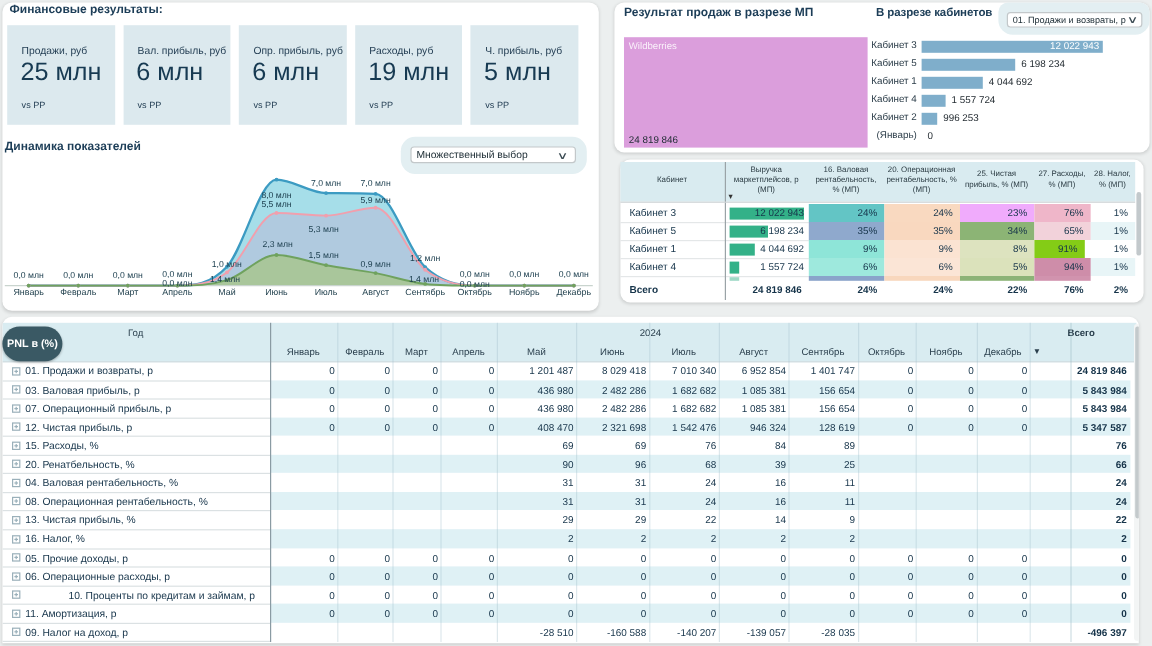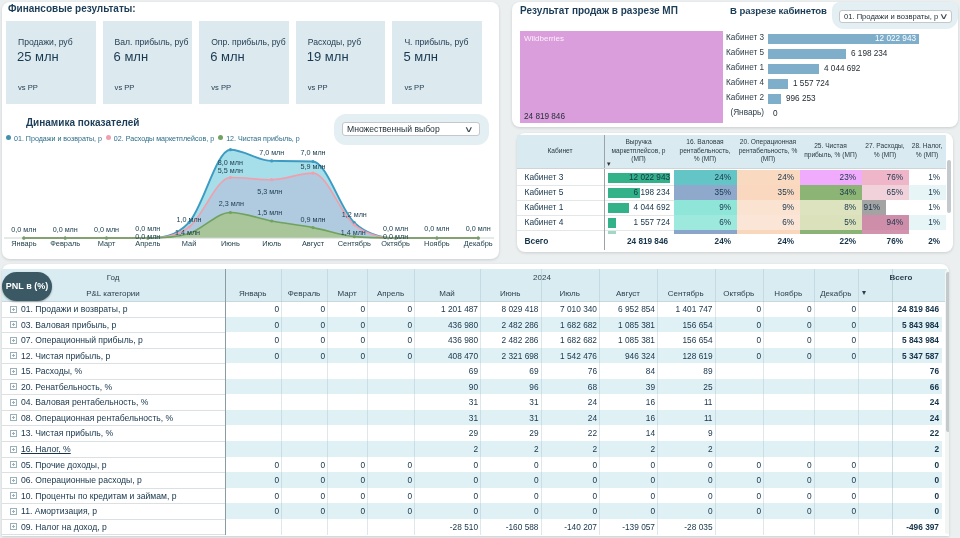--- a/index.html
+++ b/index.html
@@ -2,21 +2,21 @@
 <html><head><meta charset="utf-8">
 <style>
 * { margin:0; padding:0; box-sizing:border-box; }
 html,body { width:960px; height:538px; overflow:hidden;
   font-family:"Liberation Sans", sans-serif; background:#ecefef; }
 .card { position:absolute; background:#fff; border-radius:8px;
   box-shadow:0 1px 3px rgba(0,0,0,0.14); }
 .title { position:absolute; font-weight:bold; font-size:10px; color:#1c3d57; }
 .kpi { position:absolute; top:19px; width:89.5px; height:83px; background:#dce9ee; }
 .kt { position:absolute; left:12px; top:16px; font-size:8.6px; color:#1f3a50; }
-.kv { position:absolute; left:11px; top:28px; font-size:13px; color:#173a52; }
+.kv { position:absolute; left:11px; top:28px; font-size:21px; color:#173a52; }
 .kp { position:absolute; left:12px; top:62px; font-size:7.6px; color:#1f3a50; }
 .dl { font-size:7.2px; fill:#1e4050; font-family:"Liberation Sans",sans-serif; }
 .ax { font-size:7.4px; fill:#23424f; font-family:"Liberation Sans",sans-serif; }
 .legend { position:absolute; left:4px; top:132.5px; font-size:7.1px; color:#2b6c8a; }
 .ldot { display:inline-block; width:5px; height:5px; border-radius:50%; margin-right:3px; vertical-align:1px; }
 .drop { position:absolute; background:#e3eff2; border-radius:12px; }
 .dinner { position:absolute; background:#fff; border:1px solid #c3c8ca; border-radius:3px;
   font-size:8.6px; color:#1b2b33; padding:1px 4px; white-space:nowrap; }
 .chev { position:absolute; font-size:10.5px; color:#3a4a52; transform:scaleY(0.8) scaleX(1.25); }
 .bcat { position:absolute; left:190px; width:62px; text-align:right; font-size:8.2px; color:#2d3e4a; }
@@ -67,26 +67,21 @@
     <div class="kpi" style="left:293.79999999999995px;">
 <div class="kt">Расходы, руб</div>
       <div class="kv">19 млн</div>
       <div class="kp">vs PP</div>
     </div>
     <div class="kpi" style="left:390.4px;">
 <div class="kt">Ч. прибыль, руб</div>
       <div class="kv">5 млн</div>
       <div class="kp">vs PP</div>
     </div>
-  <div class="title" style="left:24px;top:115px;text-align:right;">Динамика показателей</div>
-  <div class="legend">
-    <span class="ldot" style="background:#4191ad;"></span>01. Продажи и возвраты, р&nbsp;
-    <span class="ldot" style="background:#f19fad;"></span>02. Расходы маркетплейсов, р&nbsp;
-    <span class="ldot" style="background:#71a25f;"></span>12. Чистая прибыль, р
-  </div>
+  <div class="title" style="left:2px;top:115px;text-align:right;">Динамика показателей</div>
   <div class="drop" style="left:332px;top:112px;width:155px;height:31px;">
     <div class="dinner" style="left:8px;top:8px;width:138px;">Множественный выбор
       <span class="chev" style="right:6px;top:-0.5px;">∨</span></div>
   </div>
   <div style="position:absolute;left:0;top:0;width:497px;height:254px;">
       <svg width="497" height="254" viewBox="0 0 497 254" style="position:absolute;left:0;top:0;">
 <g clip-path="url(#cc)">
 <defs>
             <clipPath id="cc">
               <rect x="0" y="0" width="497" height="236.6"></rect>
@@ -232,21 +227,21 @@
     <div class="bpct" style="left:283px;top:52.0px;width:62px;background:#8cb475;">34%</div>
     <div class="bpct" style="left:345px;top:52.0px;width:47px;background:#f2d2da;">65%</div>
     <div class="bpct" style="left:392px;top:52.0px;width:37px;background:#e8f5f7;">1%</div>
     <div class="brname" style="top:67.0px;">Кабинет 1</div>
     <div class="bbar" style="left:90.5px;top:69.5px;width:21.0px;"></div>
     <div class="brval" style="left:87px;top:67.0px;width:66px;">4 044 692</div>
     <div class="rowline" style="top:82.0px;"></div>
     <div class="bpct" style="left:157px;top:67.0px;width:63px;background:#8ee5d8;">9%</div>
     <div class="bpct" style="left:220px;top:67.0px;width:63px;background:#fbe3d2;">9%</div>
     <div class="bpct" style="left:283px;top:67.0px;width:62px;background:#dde3bf;">8%</div>
-    <div class="bpct" style="left:345px;top:67.0px;width:24px;background:#a3a3a3;">91%</div>
+    <div class="bpct" style="left:345px;top:67.0px;width:42px;background:#84cc16;">91%</div>
     <div class="bpct" style="left:392px;top:67.0px;width:37px;background:#ffffff;">1%</div>
     <div class="brname" style="top:82.0px;">Кабинет 4</div>
     <div class="bbar" style="left:90.5px;top:84.5px;width:8.1px;"></div>
     <div class="brval" style="left:87px;top:82.0px;width:66px;">1 557 724</div>
     <div class="rowline" style="top:97.0px;"></div>
     <div class="bpct" style="left:157px;top:82.0px;width:63px;background:#9ee9dd;">6%</div>
     <div class="bpct" style="left:220px;top:82.0px;width:63px;background:#fbe5d6;">6%</div>
     <div class="bpct" style="left:283px;top:82.0px;width:62px;background:#dbe2bb;">5%</div>
     <div class="bpct" style="left:345px;top:82.0px;width:47px;background:#ce8da9;padding-left:16px;">94%</div>
     <div class="bpct" style="left:392px;top:82.0px;width:37px;background:#e8f5f7;">1%</div>
@@ -268,21 +263,20 @@
     <div style="position:absolute;left:430px;top:27px;width:4px;height:53px;background:#c3c9cc;border-radius:2px;"></div>
 </div>
 
 <div class="pill">PNL в (%)</div>
 
 <div class="card" style="left:2px;top:264px;width:947px;height:272px;border-bottom-left-radius:0;border-bottom-right-radius:0;overflow:hidden;">
   <div style="position:absolute;left:0;top:5px;width:945px;height:32.0px;background:#d9ecf1;"></div>
     <div class="ph" style="left:0;top:7px;width:222px;text-align:center;">Год</div>
     <div class="ph" style="left:440px;top:7px;width:200px;text-align:center;">2024</div>
     <div class="ph bold" style="left:858px;top:7px;width:82px;text-align:center;">Всего</div>
-    <div class="ph" style="left:0;top:22.5px;width:222px;text-align:center;">P&amp;L категории</div>
     <div class="ph" style="left:222.5px;top:22.5px;width:56.5px;text-align:center;">Январь</div>
     <div class="ph" style="left:279.0px;top:22.5px;width:46.0px;text-align:center;">Февраль</div>
     <div class="ph" style="left:325.0px;top:22.5px;width:40.0px;text-align:center;">Март</div>
     <div class="ph" style="left:365.0px;top:22.5px;width:47.0px;text-align:center;">Апрель</div>
     <div class="ph" style="left:412.0px;top:22.5px;width:66.0px;text-align:center;">Май</div>
     <div class="ph" style="left:478.0px;top:22.5px;width:60.5px;text-align:center;">Июнь</div>
     <div class="ph" style="left:538.5px;top:22.5px;width:58.5px;text-align:center;">Июль</div>
     <div class="ph" style="left:597.0px;top:22.5px;width:58.0px;text-align:center;">Август</div>
     <div class="ph" style="left:655.0px;top:22.5px;width:57.5px;text-align:center;">Сентябрь</div>
     <div class="ph" style="left:712.5px;top:22.5px;width:48.5px;text-align:center;">Октябрь</div>
@@ -399,21 +393,21 @@
     <div class="plabel" style="top:164.4px;">13. Чистая прибыль, %</div>
     <div class="pval" style="left:412.0px;top:164.4px;width:64.0px;">29</div>
     <div class="pval" style="left:478.0px;top:164.4px;width:58.5px;">29</div>
     <div class="pval" style="left:538.5px;top:164.4px;width:56.5px;">22</div>
     <div class="pval" style="left:597.0px;top:164.4px;width:56.0px;">14</div>
     <div class="pval" style="left:655.0px;top:164.4px;width:55.5px;">9</div>
     <div class="pval bold" style="left:890.0px;top:164.4px;width:47.0px;">22</div>
     <div style="position:absolute;left:222.5px;top:177.0px;width:717.5px;height:15.55px;background:#dff1f5;"></div>
     <div class="prowline" style="top:192.5px;"></div>
     <div class="pexp" style="top:181.5px;"></div>
-    <div class="plabel" style="top:180.0px;text-decoration:underline;">16. Налог, %</div>
+    <div class="plabel" style="top:180.0px;">16. Налог, %</div>
     <div class="pval" style="left:412.0px;top:180.0px;width:64.0px;">2</div>
     <div class="pval" style="left:478.0px;top:180.0px;width:58.5px;">2</div>
     <div class="pval" style="left:538.5px;top:180.0px;width:56.5px;">2</div>
     <div class="pval" style="left:597.0px;top:180.0px;width:56.0px;">2</div>
     <div class="pval" style="left:655.0px;top:180.0px;width:55.5px;">2</div>
     <div class="pval bold" style="left:890.0px;top:180.0px;width:47.0px;">2</div>
     <div class="prowline" style="top:208.1px;"></div>
     <div class="pexp" style="top:197.0px;"></div>
     <div class="plabel" style="top:195.5px;">05. Прочие доходы, р</div>
     <div class="pval" style="left:222.5px;top:195.5px;width:54.5px;">0</div>
@@ -441,21 +435,21 @@
     <div class="pval" style="left:478.0px;top:211.1px;width:58.5px;">0</div>
     <div class="pval" style="left:538.5px;top:211.1px;width:56.5px;">0</div>
     <div class="pval" style="left:597.0px;top:211.1px;width:56.0px;">0</div>
     <div class="pval" style="left:655.0px;top:211.1px;width:55.5px;">0</div>
     <div class="pval" style="left:712.5px;top:211.1px;width:46.5px;">0</div>
     <div class="pval" style="left:761.0px;top:211.1px;width:48.5px;">0</div>
     <div class="pval" style="left:811.5px;top:211.1px;width:42.5px;">0</div>
     <div class="pval bold" style="left:890.0px;top:211.1px;width:47.0px;">0</div>
     <div class="prowline" style="top:239.2px;"></div>
     <div class="pexp" style="top:228.1px;"></div>
-    <div class="plabel" style="top:226.6px;">10. Проценты по кредитам и займам, р</div>
+    <div class="plabel" style="top:226.6px;margin-left:36px;">10. Проценты по кредитам и займам, р</div>
     <div class="pval" style="left:222.5px;top:226.6px;width:54.5px;">0</div>
     <div class="pval" style="left:279.0px;top:226.6px;width:44.0px;">0</div>
     <div class="pval" style="left:325.0px;top:226.6px;width:38.0px;">0</div>
     <div class="pval" style="left:365.0px;top:226.6px;width:45.0px;">0</div>
     <div class="pval" style="left:412.0px;top:226.6px;width:64.0px;">0</div>
     <div class="pval" style="left:478.0px;top:226.6px;width:58.5px;">0</div>
     <div class="pval" style="left:538.5px;top:226.6px;width:56.5px;">0</div>
     <div class="pval" style="left:597.0px;top:226.6px;width:56.0px;">0</div>
     <div class="pval" style="left:655.0px;top:226.6px;width:55.5px;">0</div>
     <div class="pval" style="left:712.5px;top:226.6px;width:46.5px;">0</div>

